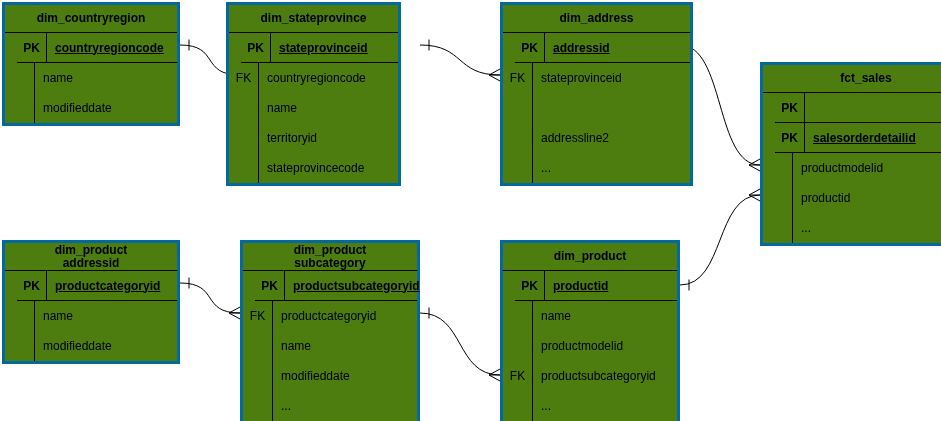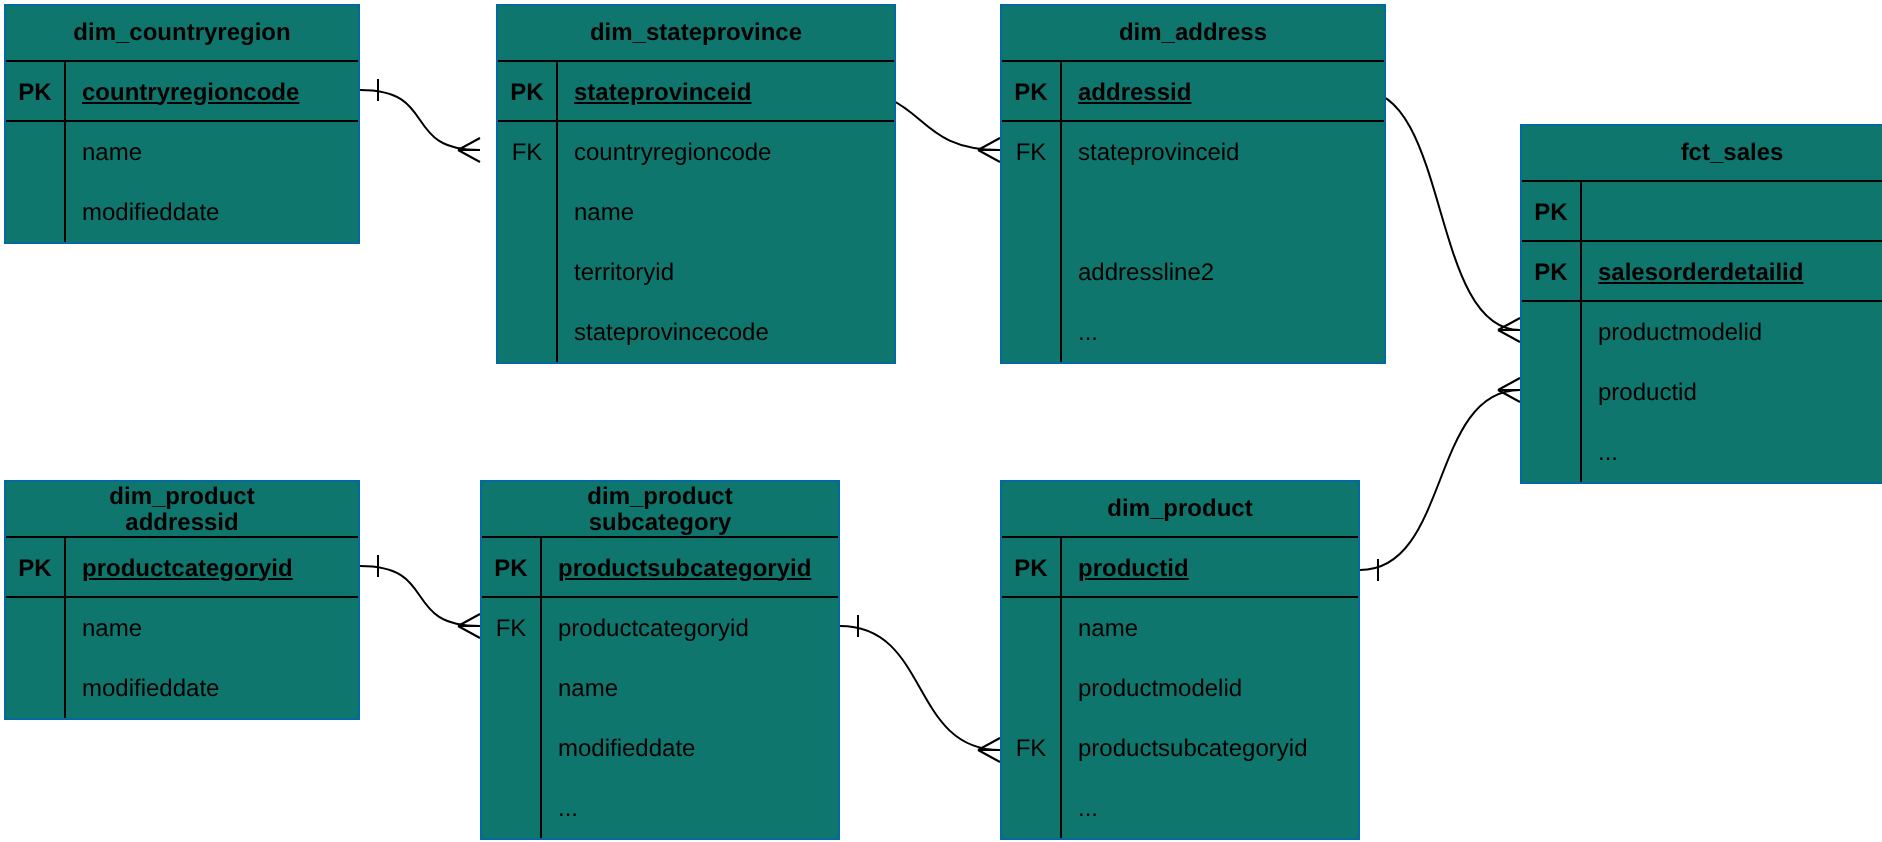--- a/index.html
+++ b/index.html
@@ -6,30 +6,30 @@
   html,body { background:#ffffff; }
   body {
     width:941px; height:421px;
     font-family:"Liberation Sans", sans-serif;
     color:#000;
   }
   #canvas { position:relative; width:941px; height:421px; background:#fff; overflow:hidden; }
   .wires { position:absolute; left:0; top:0; }
   .wire { stroke:#000000; stroke-width:1; fill:none; }
   .tbl {
-    position:absolute; background:#0f766e;
-    border:1px solid #0369a1; font-size:12px;
+    position:absolute; background:#4d7c0f;
+    border:3px solid #0369a1; font-size:12px;
   }
   .tbl-title {
     height:28px; border-bottom:1px solid #000;
     display:flex; flex-direction:column; align-items:center; justify-content:center;
     font-weight:bold; line-height:13px; text-align:center;
   }
   .row { height:30px; display:flex; align-items:stretch; }
-  .row.keyrow { border-bottom:1px solid #000; }
+  .row.keyrow { border-bottom:1px solid #000;margin-left:12px; }
   .keycell {
     flex:0 0 30px; width:30px; border-right:1px solid #000;
     display:flex; align-items:center; justify-content:center;
   }
   .keycell.pk { font-weight:bold; }
   .fieldcell { flex:1; display:flex; align-items:center; padding-left:8px; white-space:nowrap; }
   .fieldcell.pkfield { font-weight:bold; text-decoration:underline; }
 </style>
 </head>
 <body>
@@ -80,21 +80,21 @@
     <div class="row">
       <span class="keycell"></span>
       <span class="fieldcell">name</span>
     </div>
     <div class="row">
       <span class="keycell"></span>
       <span class="fieldcell">modifieddate</span>
     </div>
   </div>
 
-  <div class="tbl" style="left:248px;top:2px;width:200px;">
+  <div class="tbl" style="left:226px;top:2px;width:175px;">
     <div class="tbl-title">
       <span>dim_stateprovince</span>
     </div>
     <div class="row keyrow">
       <span class="keycell pk">PK</span>
       <span class="fieldcell pkfield">stateprovinceid</span>
     </div>
     <div class="row">
       <span class="keycell">FK</span>
       <span class="fieldcell">countryregioncode</span>

